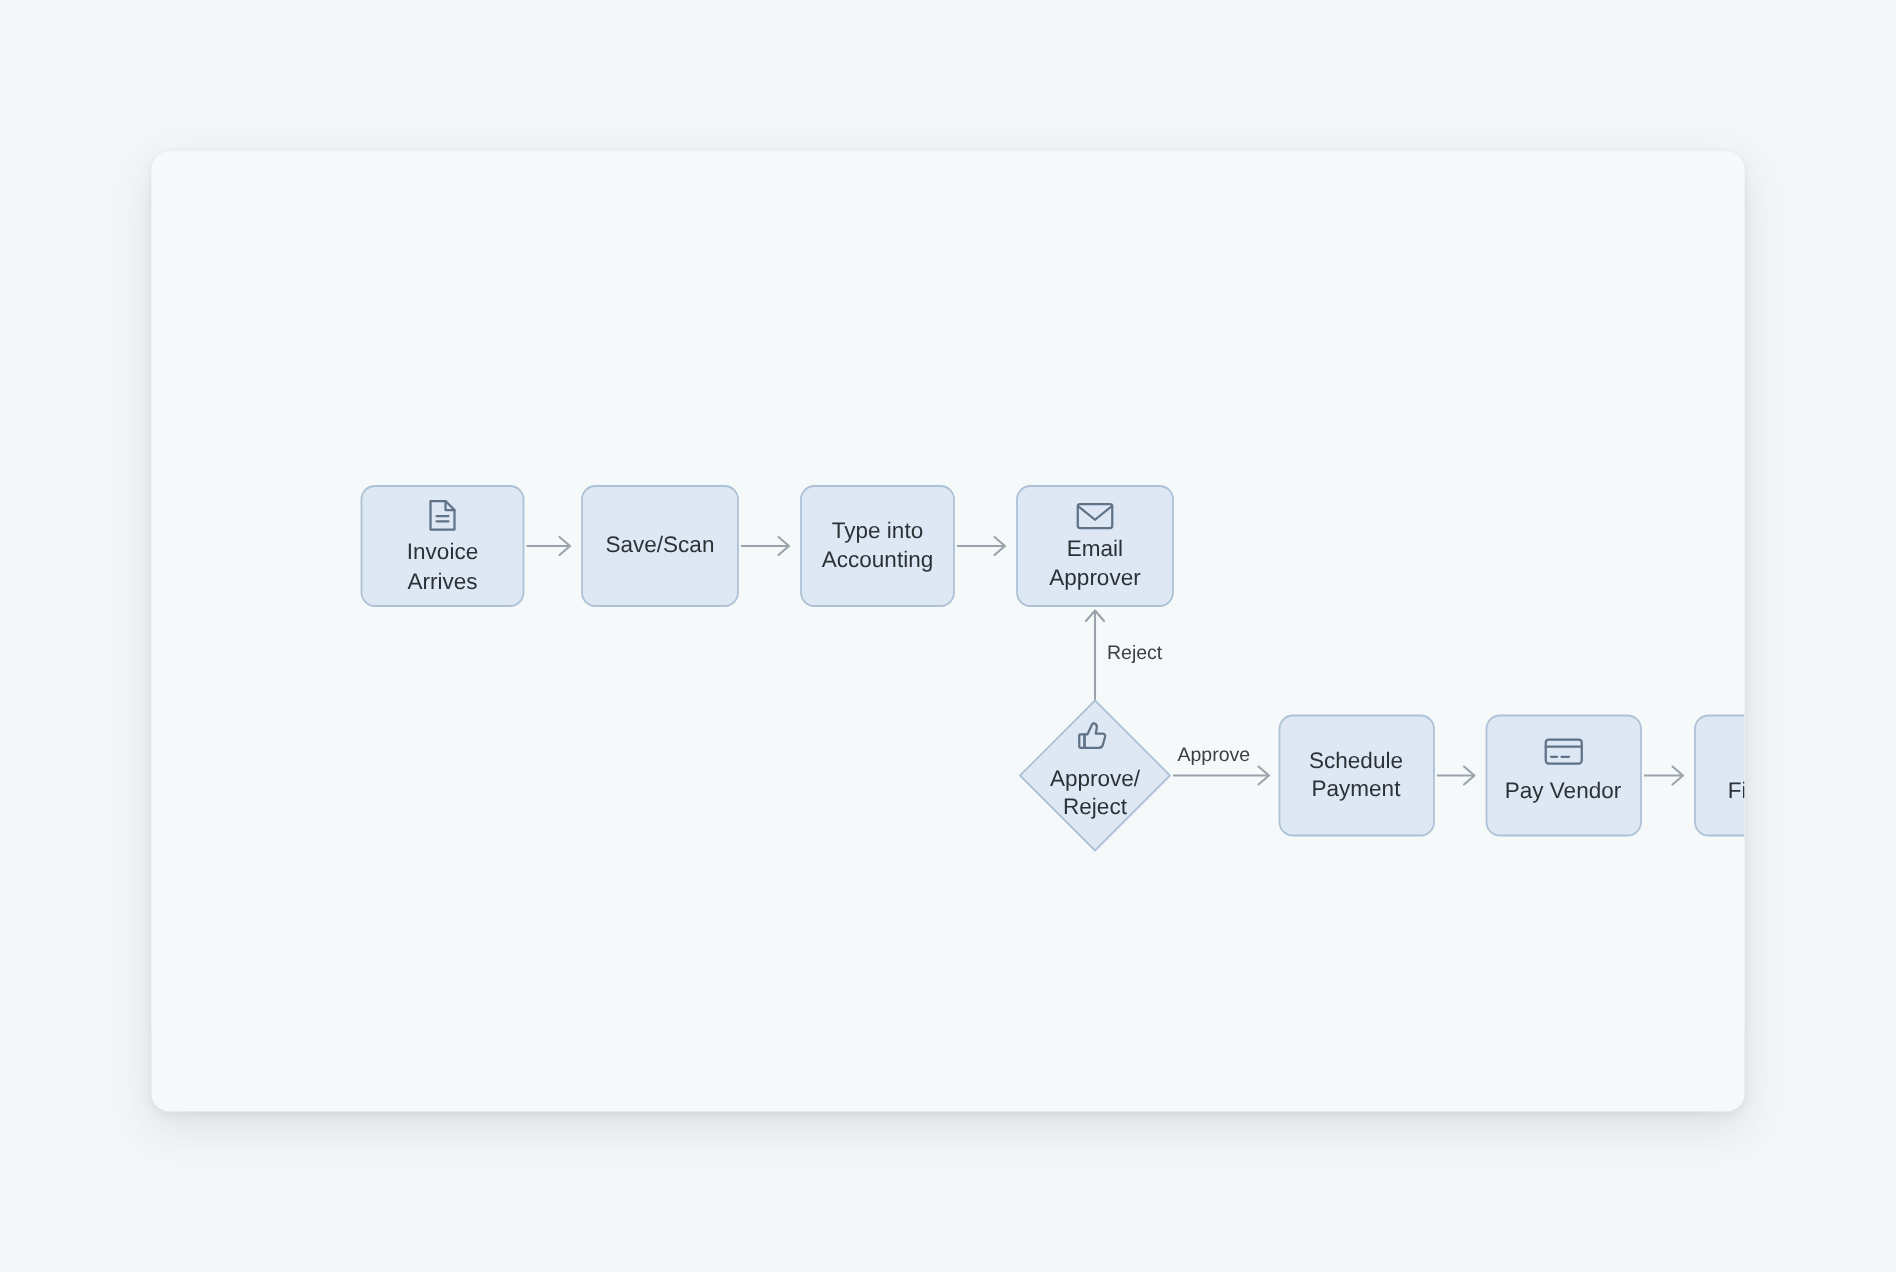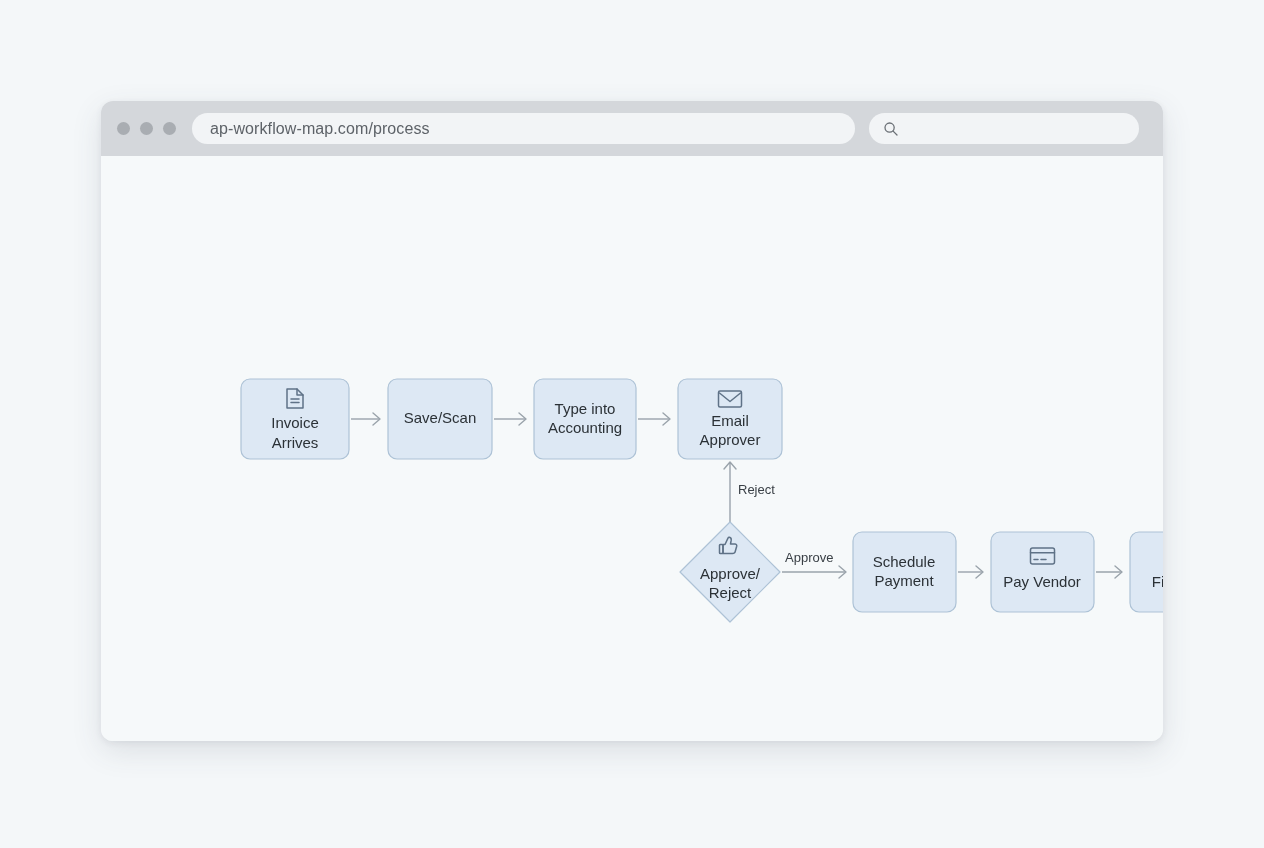--- a/index.html
+++ b/index.html
@@ -139,43 +139,20 @@
     stroke-width: 1.5;
     stroke-linecap: round;
     stroke-linejoin: round;
   }
 </style>
 </head>
 <body>
 
 <div id="browser-window">
 
-  <div id="browser-toolbar">
-
-    <div id="traffic-lights">
-      <span class="traffic-dot"></span>
-      <span class="traffic-dot"></span>
-      <span class="traffic-dot"></span>
-    </div>
-
-    <div id="address-bar">
-      <span id="address-text">ap-workflow-map.com/process</span>
-    </div>
-
-    <div id="search-bar">
-      <span style="display:flex;align-items:center;">
-        <svg width="16" height="16" viewBox="0 0 16 16">
-          <circle cx="6.6" cy="6.6" r="4.6" fill="none" stroke="#6b7076" stroke-width="1.3"></circle>
-          <line x1="10.1" y1="10.1" x2="14" y2="14" stroke="#6b7076" stroke-width="1.3" stroke-linecap="round"></line>
-        </svg>
-      </span>
-      <input id="search-input-field" type="text" placeholder="" style="">
-    </div>
-
-  </div>
 
   <div id="canvas">
     <svg id="flow-svg" width="1062" height="585" viewBox="0 0 1062 585">
 
       <g>
         <line class="edge-line" x1="250" y1="263" x2="278" y2="263"></line>
         <polyline class="edge-head" points="272,257 279,263 272,269"></polyline>
       </g>
 
       <g>

